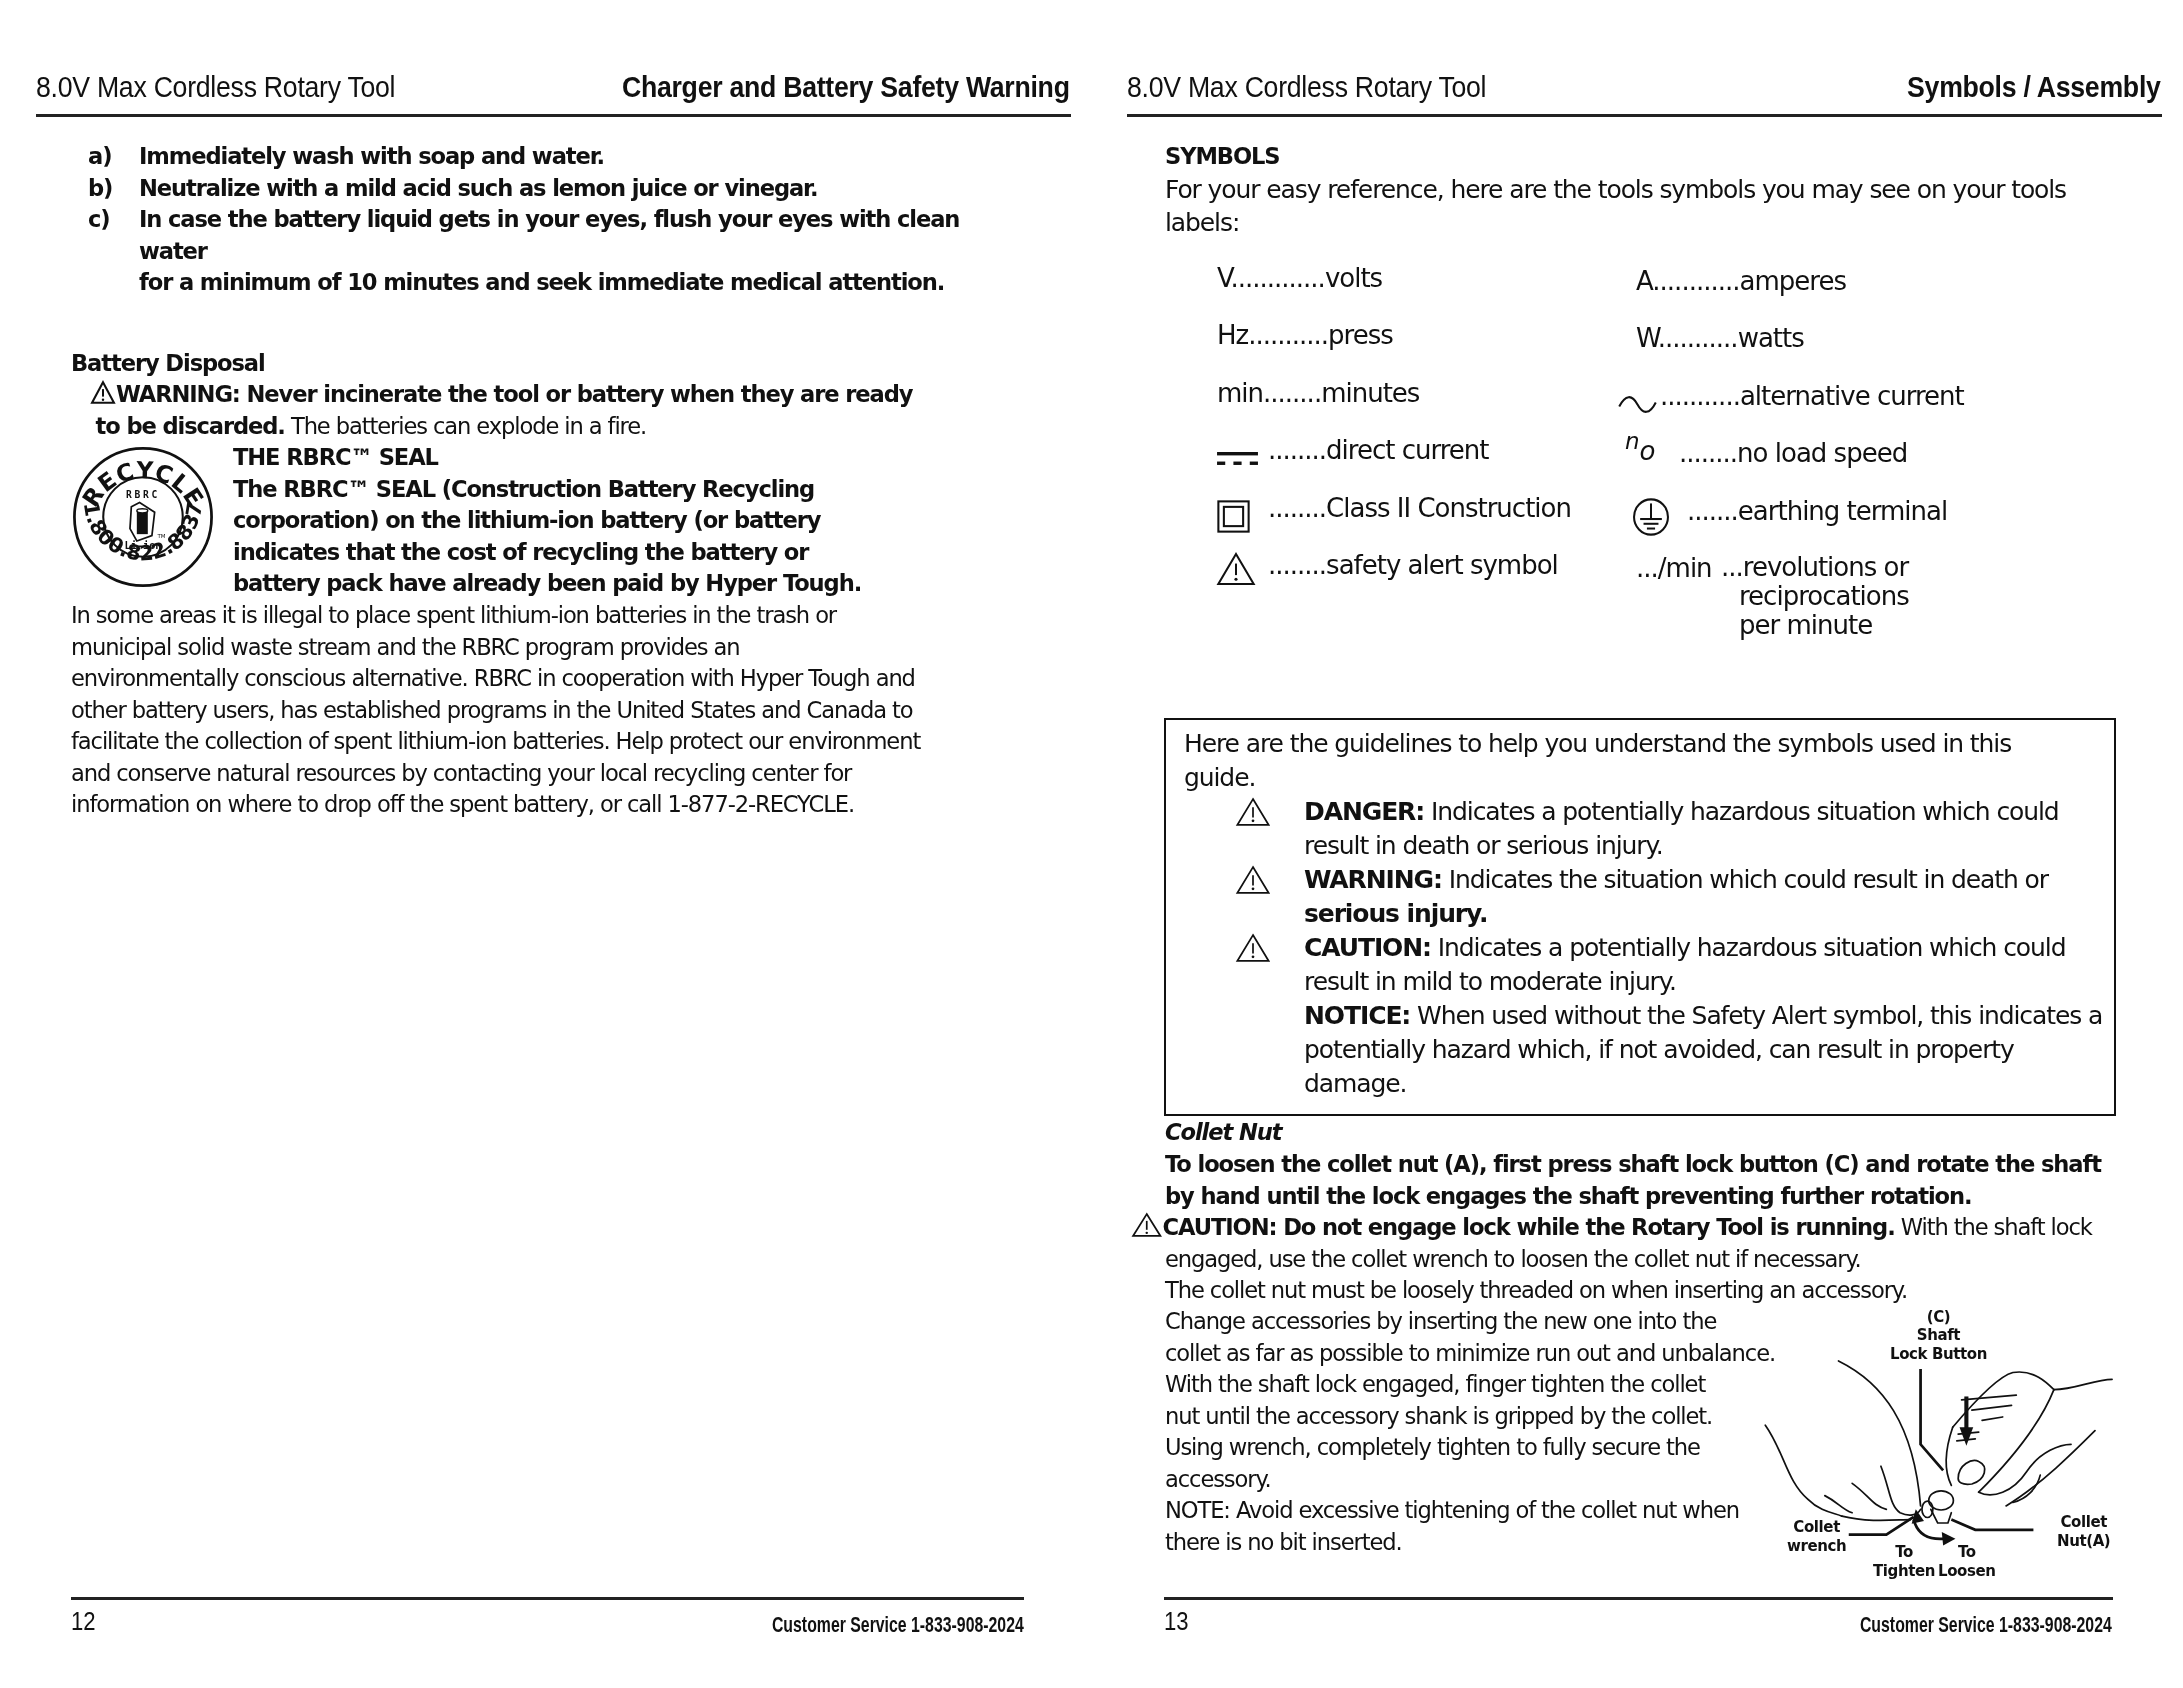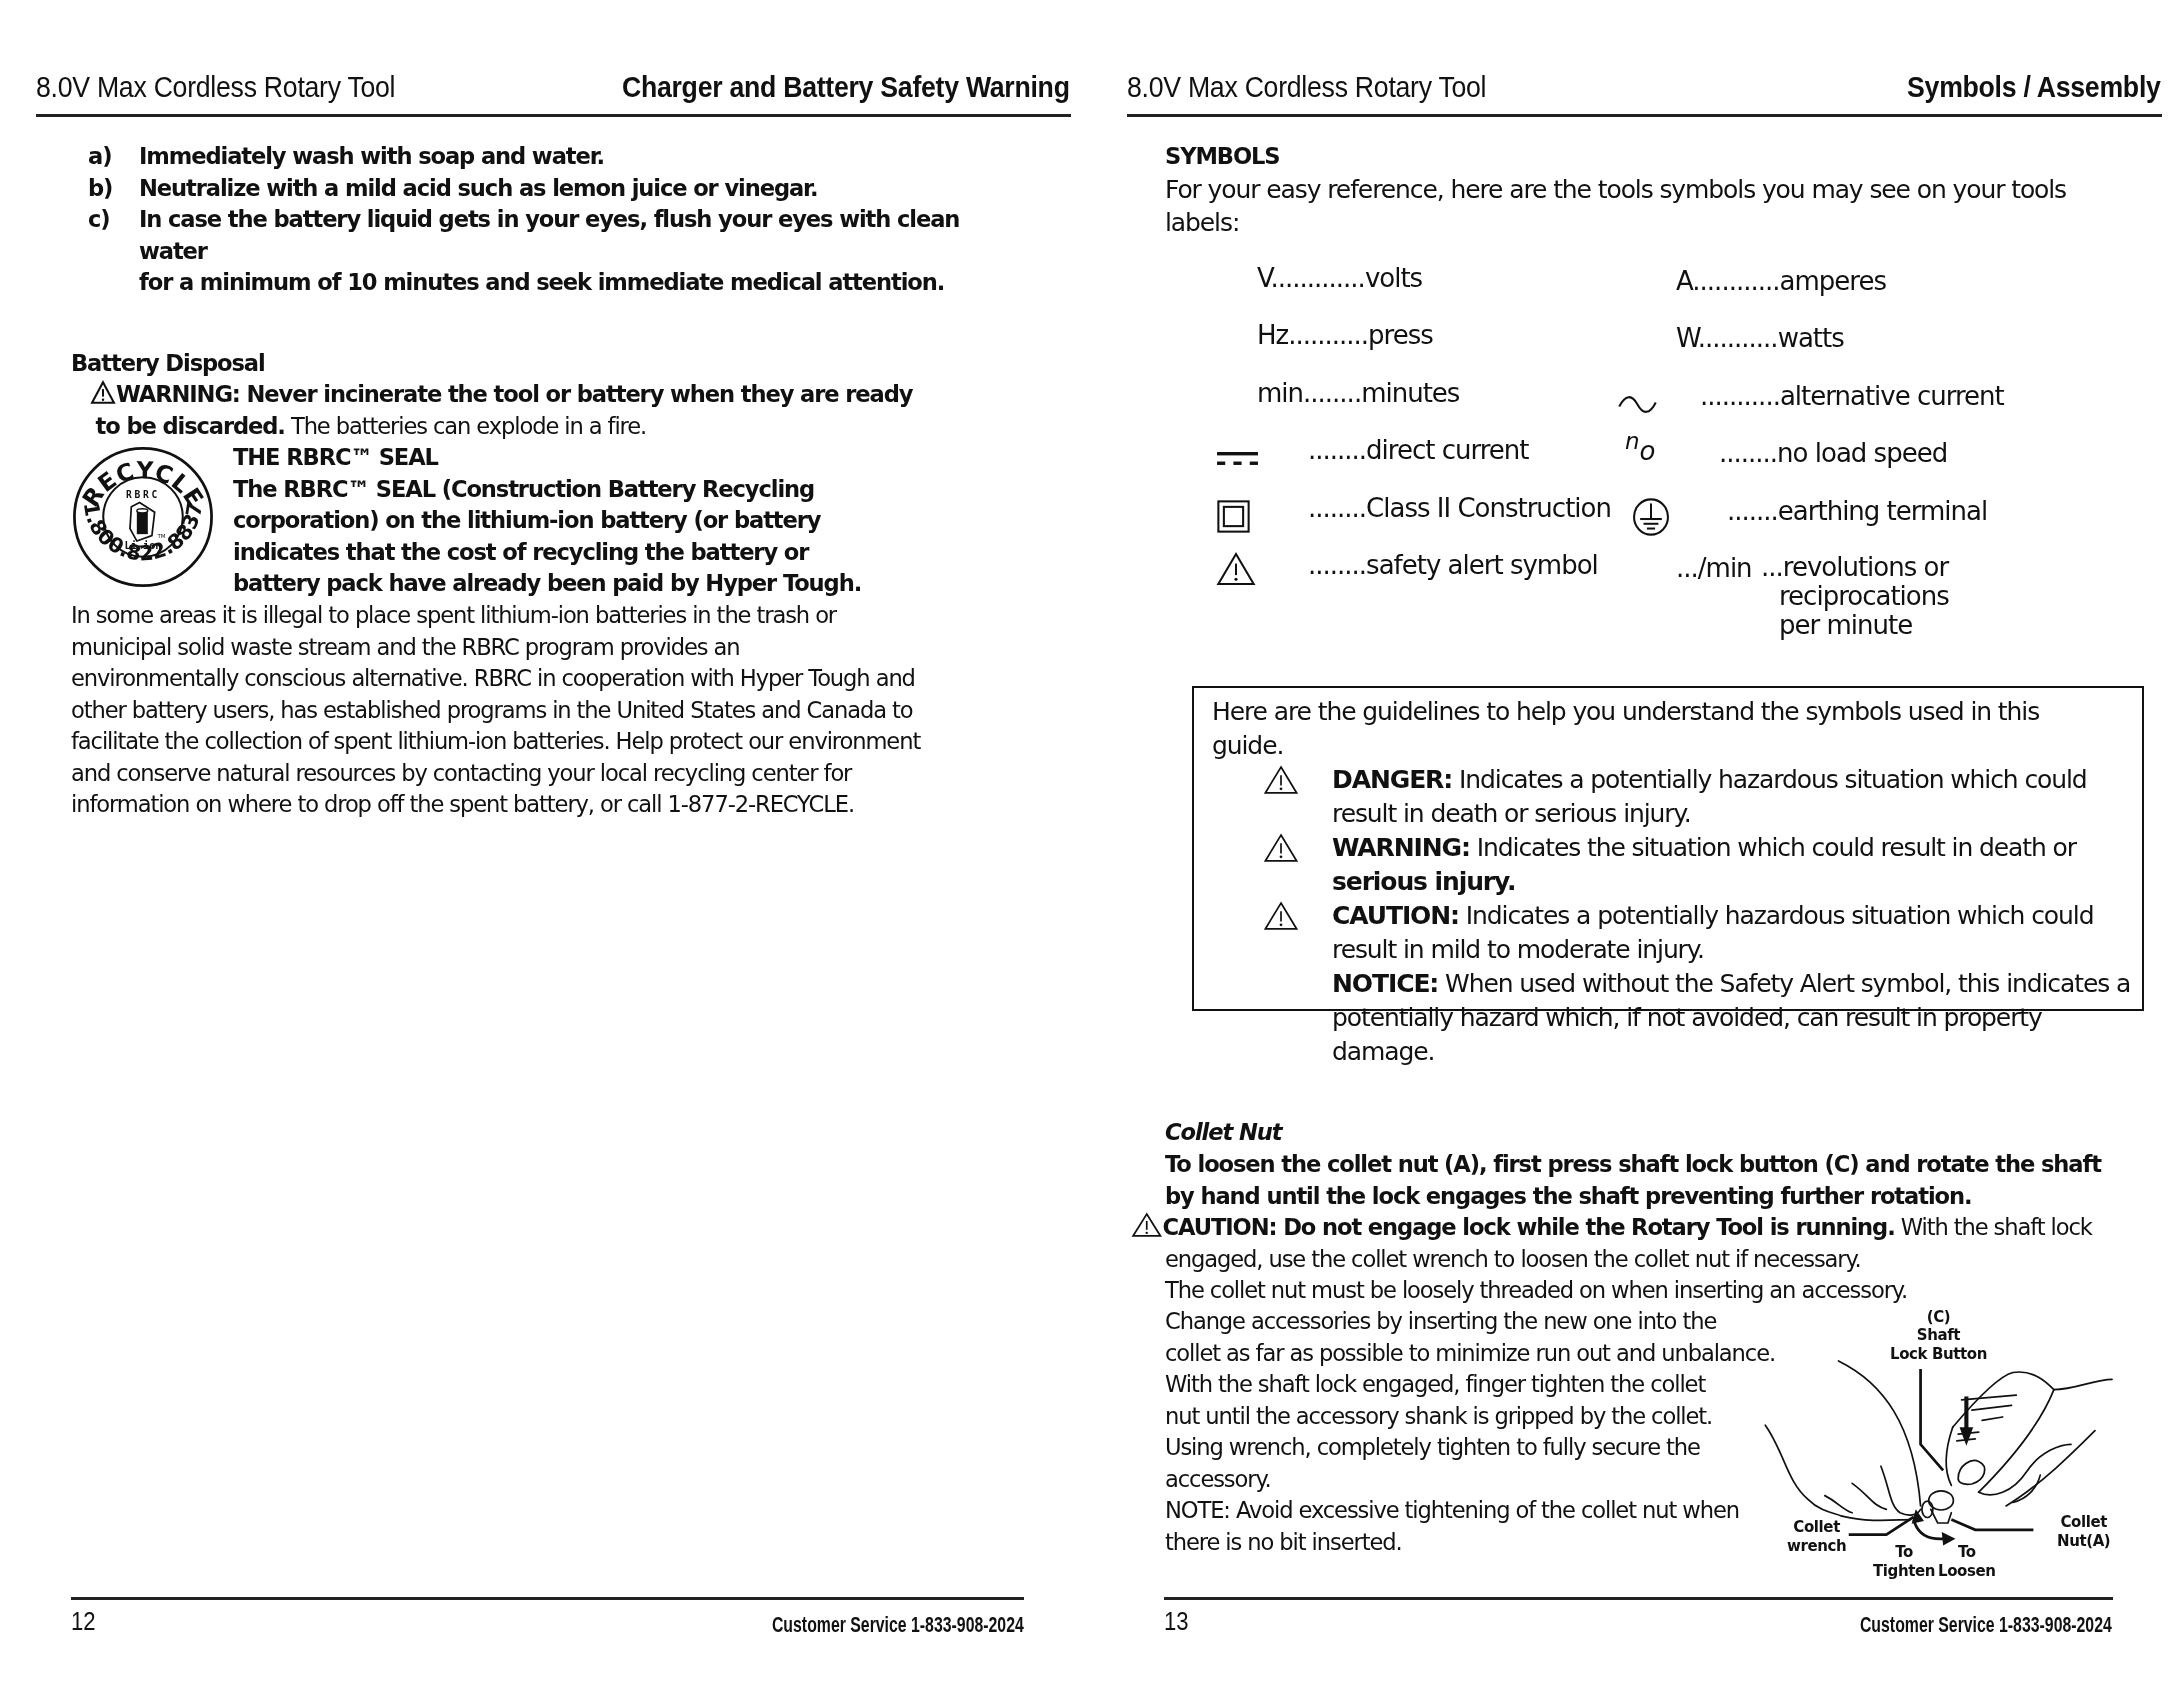--- a/index.html
+++ b/index.html
@@ -3,21 +3,21 @@
 <meta charset="utf-8">
 <style>
   html, body { margin:0; padding:0; background:#ffffff; }
   body { width:2183px; height:1689px; position:relative; overflow:hidden; color:#111; font-family:"Liberation Sans", sans-serif; }
   .abs { position:absolute; }
   .hdr-left { font-family:"Liberation Sans", sans-serif; font-size:29px; font-weight:400; letter-spacing:-0.3px; transform:scaleX(0.92); transform-origin:left top; white-space:nowrap; }
   .hdr-right { font-family:"Liberation Sans", sans-serif; font-size:29px; font-weight:700; letter-spacing:-0.3px; white-space:nowrap; transform:scaleX(0.92); transform-origin:right top; text-align:right; }
   .rule { position:absolute; height:2.7px; background:#222; }
   .body { font-family:"DejaVu Sans", sans-serif; font-size:22.6px; line-height:31.5px; letter-spacing:-1.1px; }
   .bold { font-weight:700; }
-  .sym { font-family:"DejaVu Sans", sans-serif; font-size:26px; letter-spacing:-1px; white-space:nowrap;margin-left:40px; }
+  .sym { font-family:"DejaVu Sans", sans-serif; font-size:26px; letter-spacing:-1px; white-space:nowrap; }
   .ftr-num { font-family:"Liberation Sans", sans-serif; font-size:26px; transform:scaleX(0.85); transform-origin:left top; }
   .ftr-cs { font-family:"Liberation Sans", sans-serif; font-size:22px; font-weight:700; transform:scaleX(0.72); transform-origin:right top; white-space:nowrap; text-align:right; }
   .list-row { display:flex; }
   .list-row .lbl { width:51px; flex:none; }
   .guide-box { position:absolute; border:2.7px solid #111; box-sizing:border-box; }
   .g-item { position:relative; padding-left:120px; }
   .g-icon { position:absolute; left:51px; top:2.7px; }
   .fig-lbl { position:absolute; font-family:"DejaVu Sans", sans-serif; font-weight:700; font-size:15px; line-height:18.5px; text-align:center; letter-spacing:-0.4px; }
   svg { display:block; }
 </style>
@@ -173,21 +173,21 @@
   </div>
   <div class="abs sym" style="left:1687px; top:496px;">.......earthing terminal</div>
 
   <div class="abs sym" style="left:1636px; top:553px;">.../min</div>
   <div class="abs sym" style="left:1721px; top:553px; line-height:29px;">
     <div>...revolutions or</div>
     <div style="padding-left:18px;">reciprocations</div>
     <div style="padding-left:18px;">per minute</div>
   </div>
 
-  <div class="guide-box" style="left:1164px; top:686px; width:952px; height:325px;margin-left:28px;">
+  <div class="guide-box" style="left:1164px; top:718px; width:952px; height:398px;">
     <div style="position:absolute; left:18px; top:6.8px; width:917px; font-family:'DejaVu Sans', sans-serif; font-size:25px; line-height:34px; letter-spacing:-1.1px;">
       <div>Here are the guidelines to help you understand the symbols used in this</div>
       <div>guide.</div>
 
       <div class="g-item">
         <span class="g-icon">
             <svg width="36" height="30" viewBox="0 0 52 44">
               <path d="M26 3 L49 41 L3 41 Z" fill="none" stroke="#111" stroke-width="2.5"></path>
               <line x1="26" y1="15" x2="26" y2="30" stroke="#111" stroke-width="2.5"></line>
               <circle cx="26" cy="35" r="2" fill="#111"></circle>

